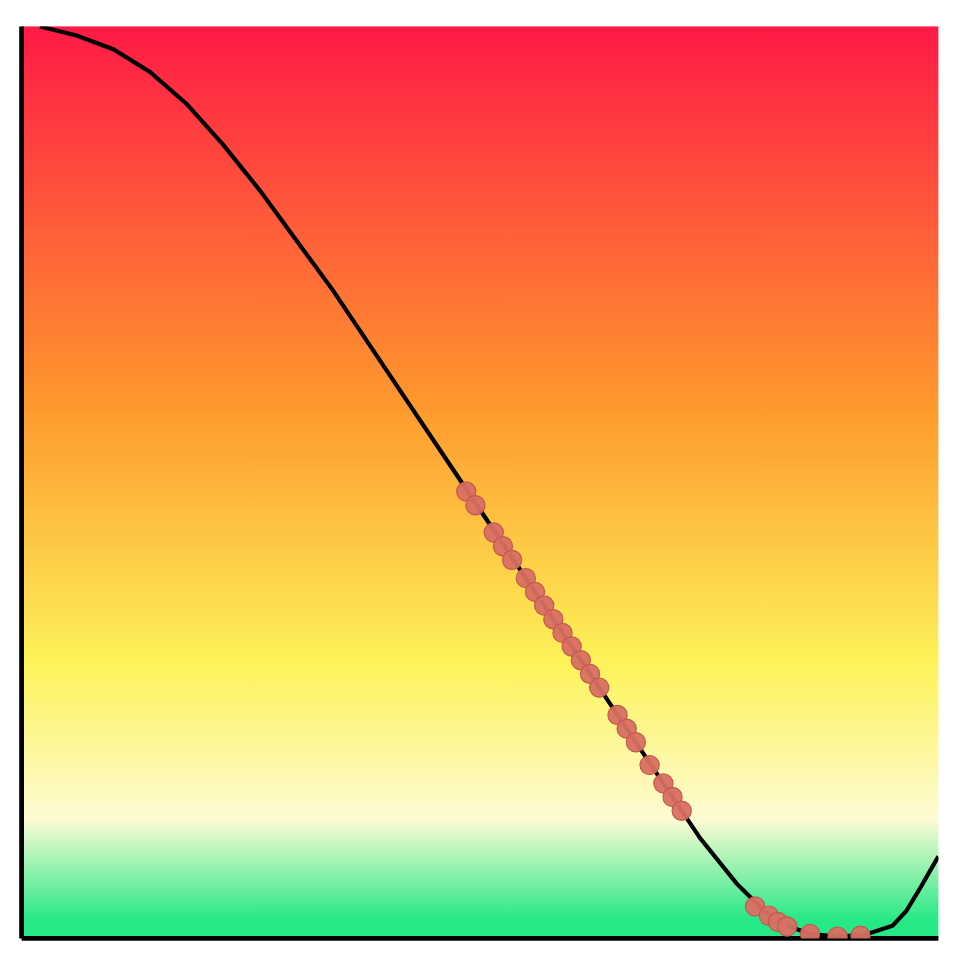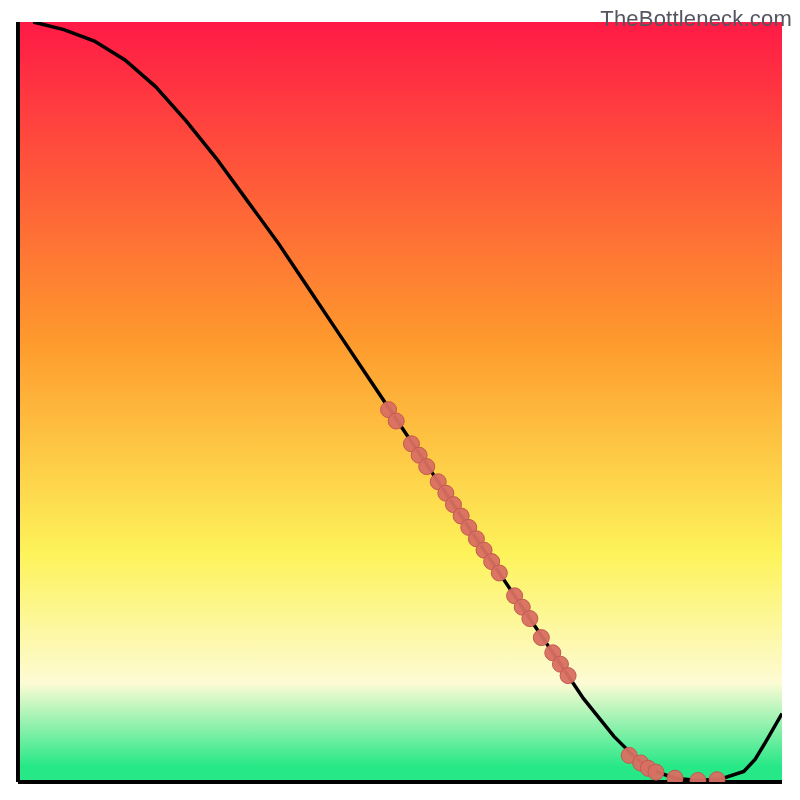--- a/index.html
+++ b/index.html
@@ -89,14 +89,13 @@
           <circle cx="640.66" cy="763.00" r="8" fill="#d96f62" stroke="#c15a50" stroke-width="1" fill-opacity="0.95"></circle>
           <circle cx="648.30" cy="768.32" r="8" fill="#d96f62" stroke="#c15a50" stroke-width="1" fill-opacity="0.95"></circle>
           <circle cx="655.94" cy="772.12" r="8" fill="#d96f62" stroke="#c15a50" stroke-width="1" fill-opacity="0.95"></circle>
           <circle cx="675.04" cy="778.20" r="8" fill="#d96f62" stroke="#c15a50" stroke-width="1" fill-opacity="0.95"></circle>
           <circle cx="697.96" cy="780.48" r="8" fill="#d96f62" stroke="#c15a50" stroke-width="1" fill-opacity="0.95"></circle>
           <circle cx="717.06" cy="779.72" r="8" fill="#d96f62" stroke="#c15a50" stroke-width="1" fill-opacity="0.95"></circle>
         </g>
     </g>
   </svg>
 
-  <div class="watermark">TheBottleneck.com</div>
 </div>
 
 </body></html>

